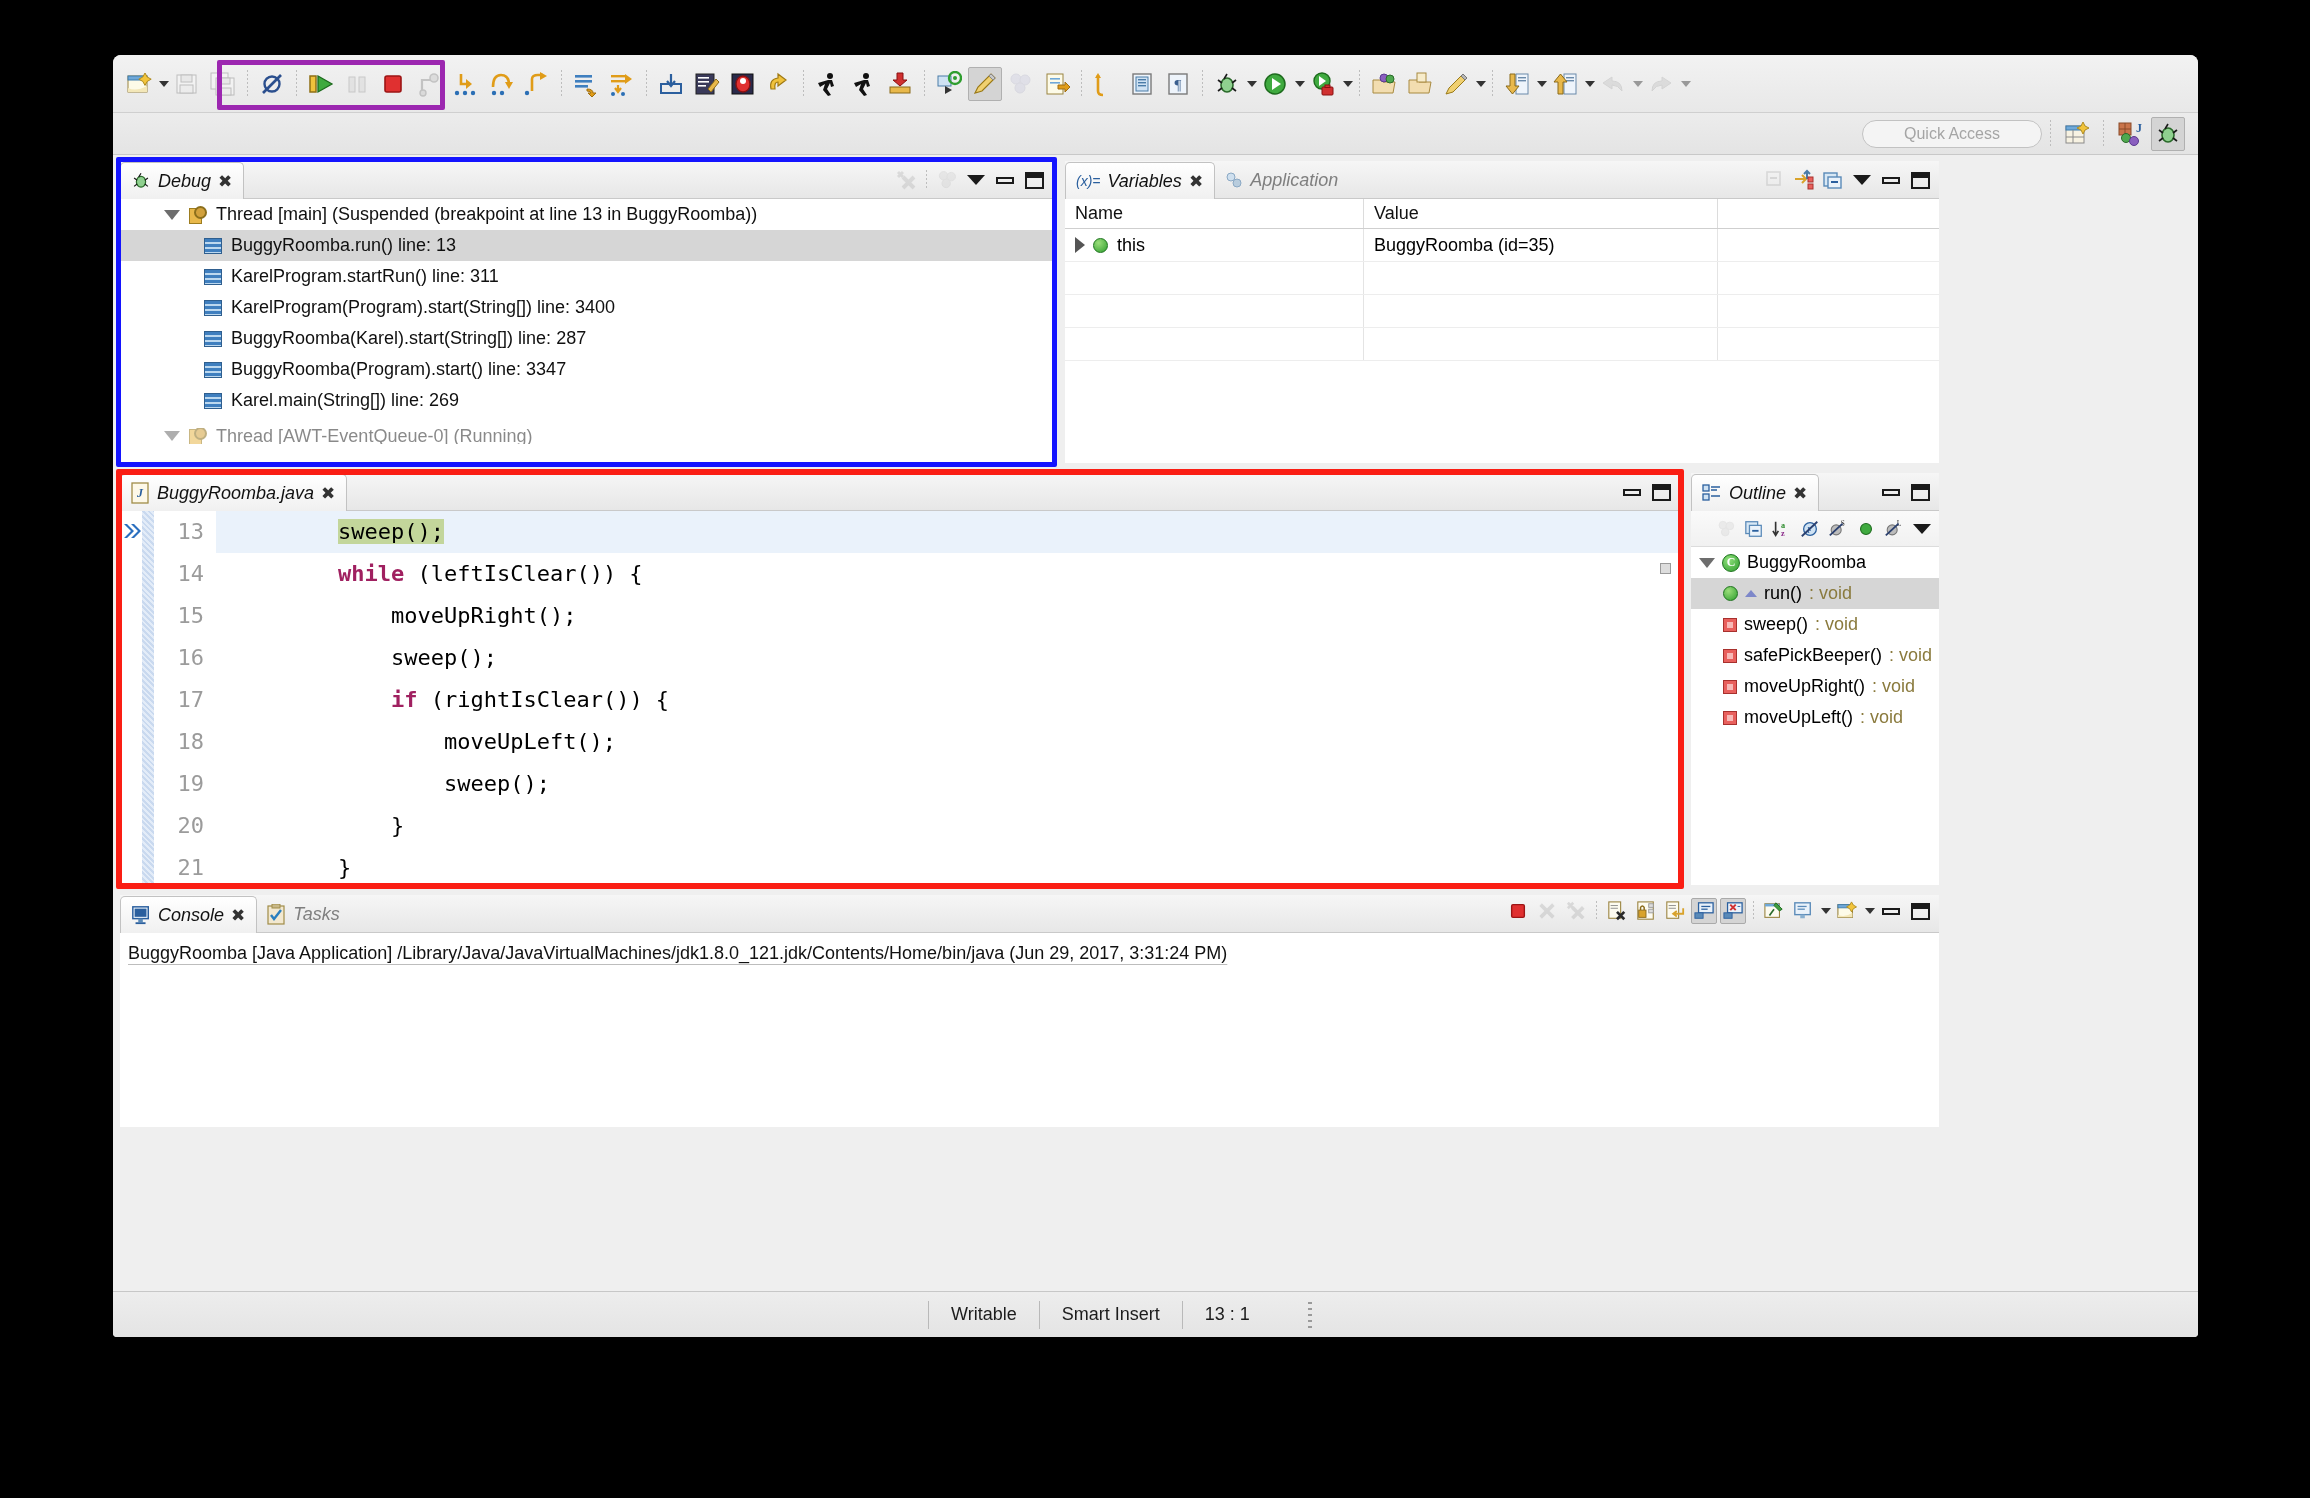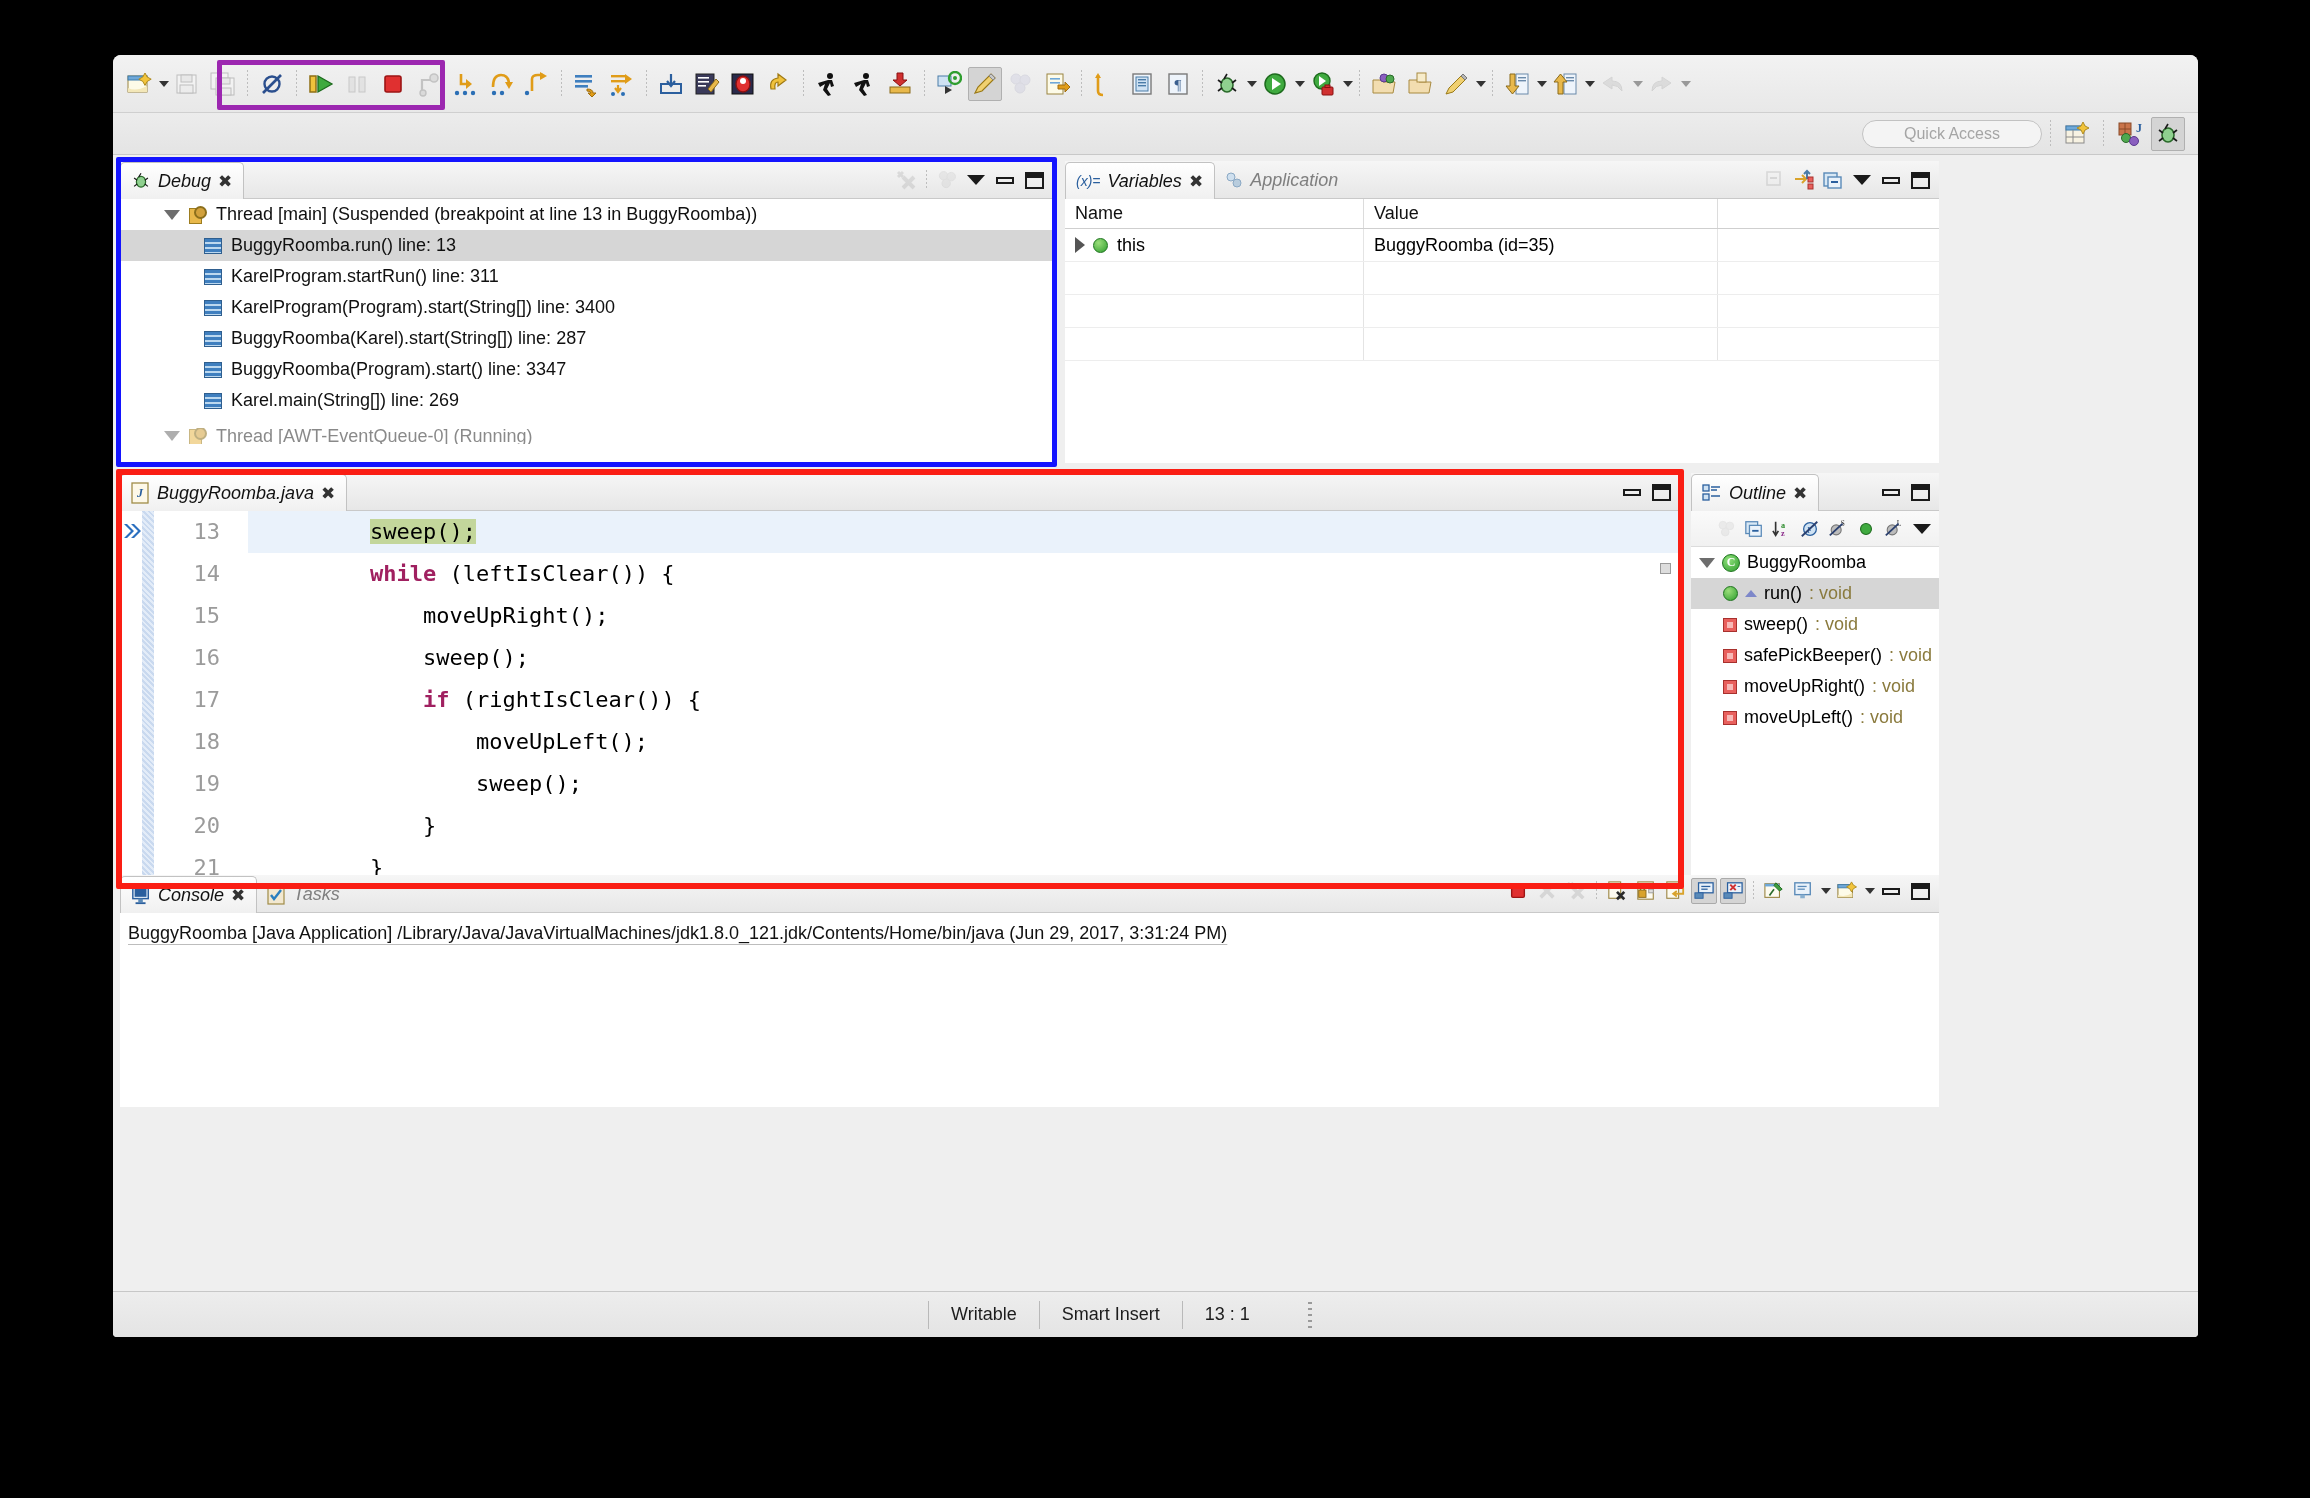--- a/index.html
+++ b/index.html
@@ -219,21 +219,21 @@
   .dot-green { width: 15px; height: 15px; border-radius: 50%; background: radial-gradient(circle at 35% 30%, #9ade7a, #2f9e2f); border:1px solid #1d741d; margin-right: 9px; }
 
   
   #editor-view { left: 7px; top: 318px; width: 1560px; height: 412px; }
   #red-box {
     position: absolute; left: 3px; top: 314px;
     width: 1568px; height: 420px;
     border: 6px solid #fa1e14; border-radius: 2px;
     pointer-events: none; z-index: 10;
   }
-  #code-area { display: flex; height: 100%; background: #fff; font-family: "DejaVu Sans Mono", monospace; gap: 16px; }
+  #code-area { display: flex; height: 100%; background: #fff; font-family: "DejaVu Sans Mono", monospace; }
   #bp-ruler {
     width: 34px; flex: 0 0 34px; background: #fff;
     position: relative;
   }
   #gutter-stripe {
     position: absolute; left: 22px; top: 0; bottom: 0; width: 12px;
     background: repeating-linear-gradient(45deg, #c9d9ef 0 2px, #e3ecf8 2px 4px);
   }
   #line-nums {
     width: 62px; flex: 0 0 62px;
@@ -274,21 +274,21 @@
     font-family: "Liberation Serif", serif;
   }
   .ol-pub { width: 15px; height: 15px; border-radius: 50%; background: radial-gradient(circle at 35% 30%, #9ade7a, #2f9e2f); border:1px solid #1d741d; }
   .ol-priv { width: 14px; height: 14px; background: #e8605d; border: 1px solid #a8302d; }
   .ol-priv::after { content:""; display:block; width:6px; height:6px; margin:3px; background:#f7b9b7; }
   .ret-type { color: #8a7a3d; }
   .ol-tri { width:0;height:0;border-left:8px solid transparent;border-right:8px solid transparent;border-top:10px solid #6d6d6d; }
   .ol-up { width:0;height:0;border-left:6px solid transparent;border-right:6px solid transparent;border-bottom:7px solid #7d87c9; }
 
   
-  #console-view { left: 7px; top: 720px; width: 1819px; height: 232px; }
+  #console-view { left: 7px; top: 740px; width: 1819px; height: 232px; }
   .con-toolbar { position: absolute; right: 6px; top: 3px; display: flex; align-items: center; gap: 3px; }
   #console-text {
     font-size: 18px; color: #111; padding: 10px 0 0 8px;
     text-decoration: underline; text-underline-offset: 5px;
     text-decoration-color: #bdbdbd;
     white-space: nowrap;
   }
 
   
   #statusbar {

